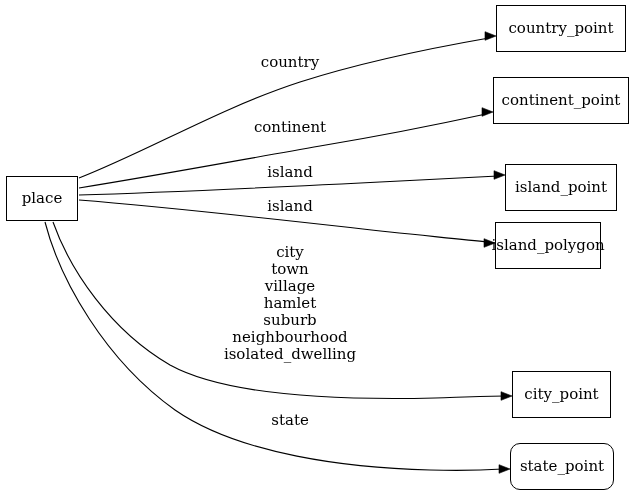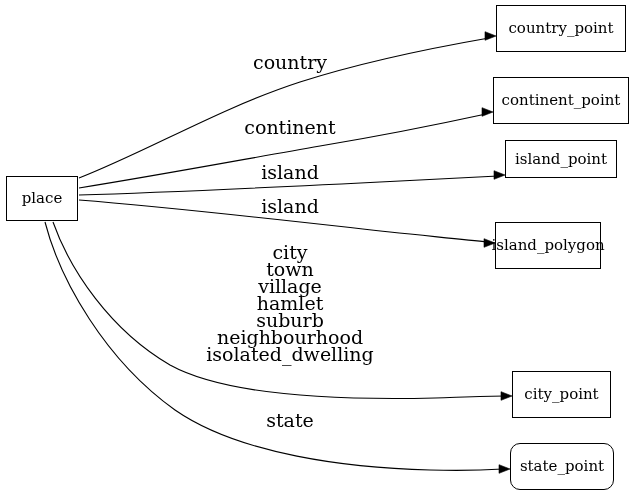--- a/index.html
+++ b/index.html
@@ -33,21 +33,21 @@
     background: #ffffff;
     display: flex;
     align-items: center;
     justify-content: center;
     font-size: 15px;
     line-height: 1;
     white-space: nowrap;
   }
   .edge-label {
     position: absolute;
-    font-size: 19px;
+    font-size: 15px;
     line-height: 17px;
     text-align: center;
     white-space: pre;
     color: #000000;
     transform: translate(-50%, -50%);
   }
   .edge-path {
     fill: none;
     stroke: #000000;
     stroke-width: 1.1;
@@ -83,21 +83,21 @@
   <div id="nodes-group">
       <div class="node-box" style="left: 6px; top: 176px; width: 72px; height: 45px; align-items: center;">
         <span>place</span>
       </div>
       <div class="node-box" style="left: 496px; top: 5px; width: 130px; height: 47px;">
         <span>country_point</span>
       </div>
       <div class="node-box" style="left: 493px; top: 77px; width: 136px; height: 47px;">
         <span>continent_point</span>
       </div>
-      <div class="node-box" style="left: 505px; top: 140px; width: 112px; height: 38px;">
+      <div class="node-box" style="left: 505px; top: 164px; width: 112px; height: 47px;">
         <span>island_point</span>
       </div>
       <div class="node-box" style="left: 495px; top: 222px; width: 106px; height: 47px;">
         <span>island_polygon</span>
       </div>
       <div class="node-box" style="left: 512px; top: 371px; width: 99px; height: 47px;">
         <span>city_point</span>
       </div>
       <div class="node-box" style="left: 510px; top: 443px; width: 104px; height: 47px; border-radius: 10px;">
         <span>state_point</span>

